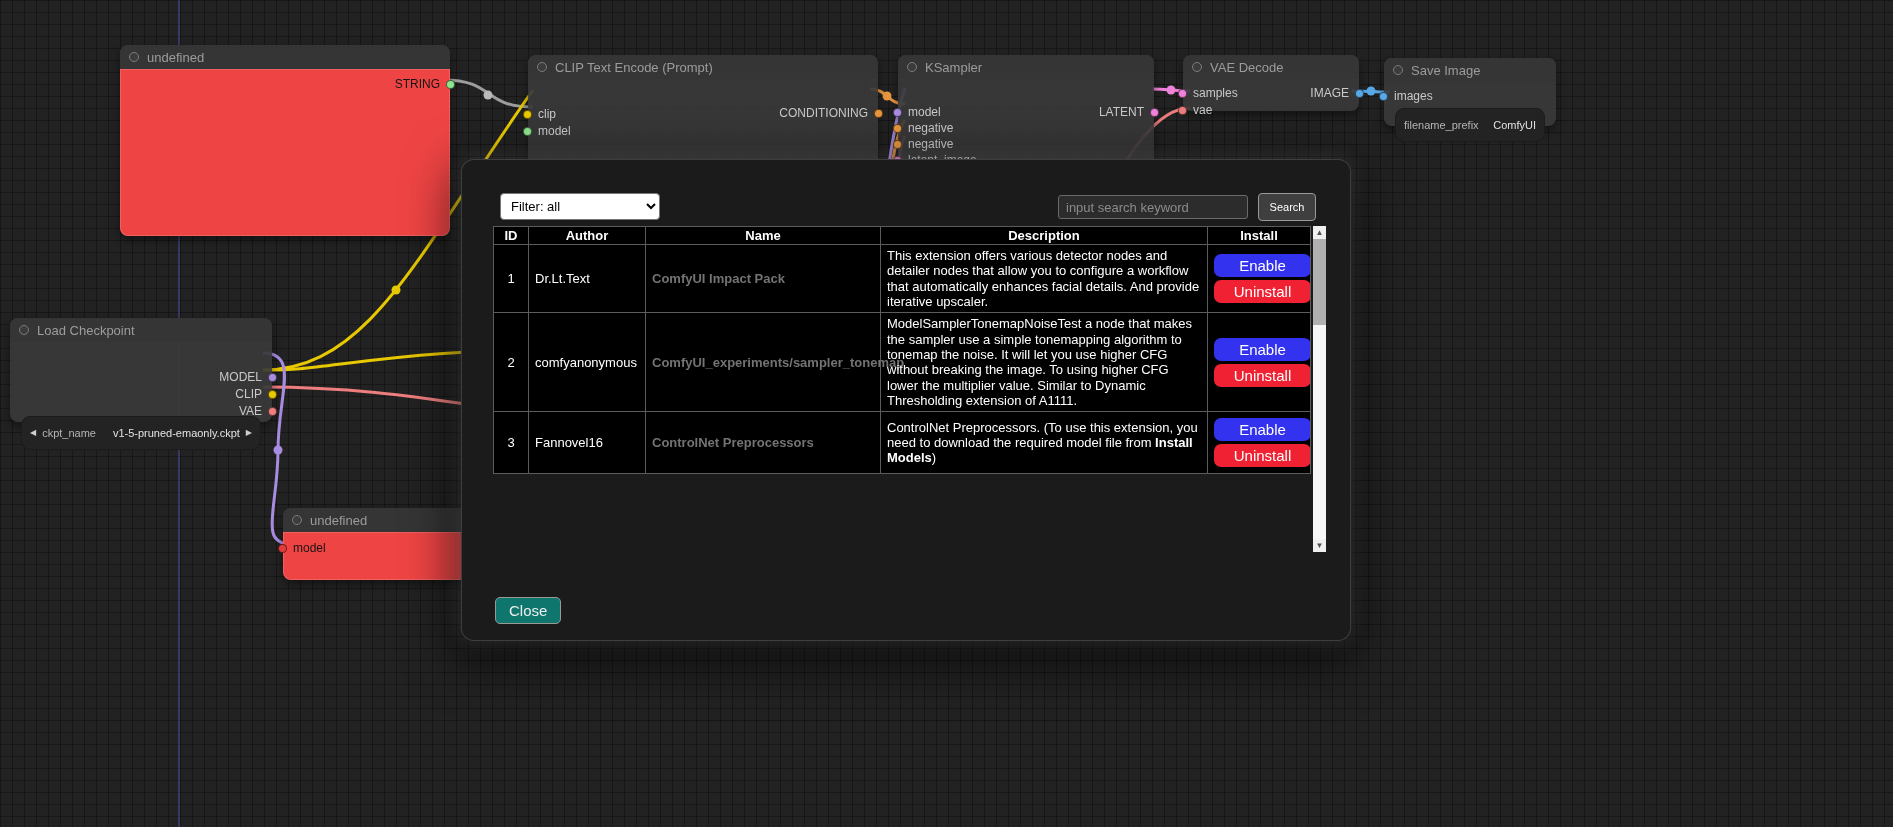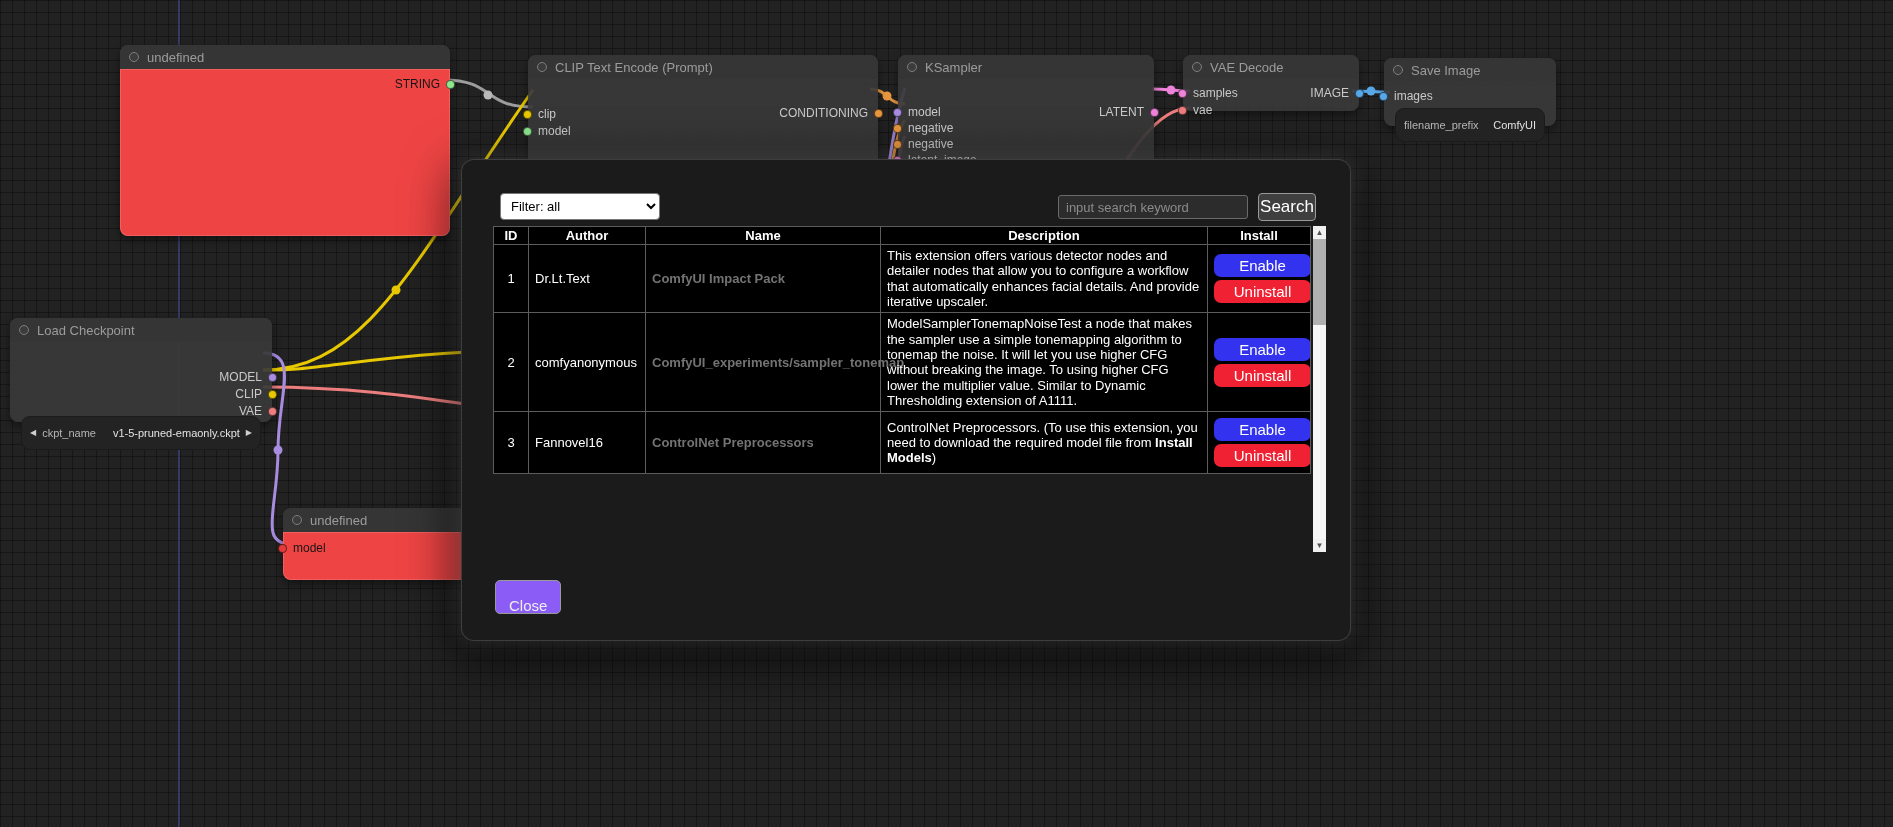--- a/index.html
+++ b/index.html
@@ -49,21 +49,21 @@
   select.filter { position:absolute; left:38px; top:33px; width:160px; height:27px;
     font-size:13px; background:#fff; color:#000; border:1px solid #777; border-radius:4px;
     padding:0 6px; font-family:"Liberation Sans",sans-serif; }
 
   input.search { position:absolute; left:596px; top:35px; width:190px; height:24px;
     background:#2c2c2c; border:1px solid #6a6a6a; border-radius:3px; color:#ddd;
     font-size:13px; padding:0 7px; font-family:"Liberation Sans",sans-serif; }
   input.search::placeholder { color:#8b8b8b; }
   .search-btn { position:absolute; left:796px; top:33px; width:58px; height:28px;
     background:#3f3f3f; border:1px solid #9a9a9a; border-radius:4px; color:#fff;
-    font-size:17px; font-family:"Liberation Sans",sans-serif; cursor:pointer; }
+    font-size:11px; font-family:"Liberation Sans",sans-serif; cursor:pointer; }
 
   .tbl-wrap { position:absolute; left:31px; top:66px; width:833px; height:326px; }
   table.ext { border-collapse:collapse; width:817px; background:#000; color:#fff;
     font-size:13px; table-layout:fixed; }
   table.ext th { background:#000; border:1px solid #5c5c5c; font-weight:bold;
     font-size:13px; padding:1px 3px; text-align:center; color:#fff; }
   table.ext td { border:1px solid #5c5c5c; padding:3px 6px; vertical-align:middle; background:#000; }
   td.c-id { text-align:center; }
   td.c-name a { color:#737373; font-weight:bold; text-decoration:none; }
   td.c-desc { padding:2px 5px; line-height:1.18; font-size:13px; }
@@ -73,22 +73,22 @@
     font-family:"Liberation Sans",sans-serif; }
   .btn.enable { background:#3232ef; }
   .btn.uninstall { background:#ef2133; }
 
   .sb { position:absolute; right:0; top:0; width:13px; height:326px; background:#f6f6f6; }
   .sb .arrow { height:13px; font-size:8px; line-height:13px; text-align:center; color:#505050;
     background:#f0f0f0; }
   .sb .arrow.dn { position:absolute; bottom:0; left:0; right:0; }
   .sb .thumb { position:absolute; top:13px; left:0; width:13px; height:86px; background:#b0b0b0; }
 
-  .close-btn { position:absolute; left:33px; top:420px; height:27px; padding:16px 13px;
-    background:#8b5cf6; border:1px solid #999; border-radius:5px; color:#eee;
+  .close-btn { position:absolute; left:33px; top:437px; height:27px; padding:4px 13px;
+    background:#0f766e; border:1px solid #999; border-radius:5px; color:#eee;
     font-size:15px; font-family:"Liberation Sans",sans-serif; cursor:pointer; }
 </style>
 </head>
 <body>
 
 <div class="canvas"></div>
 <div class="axis-line"></div>
 
 <svg class="links">
   <g>

